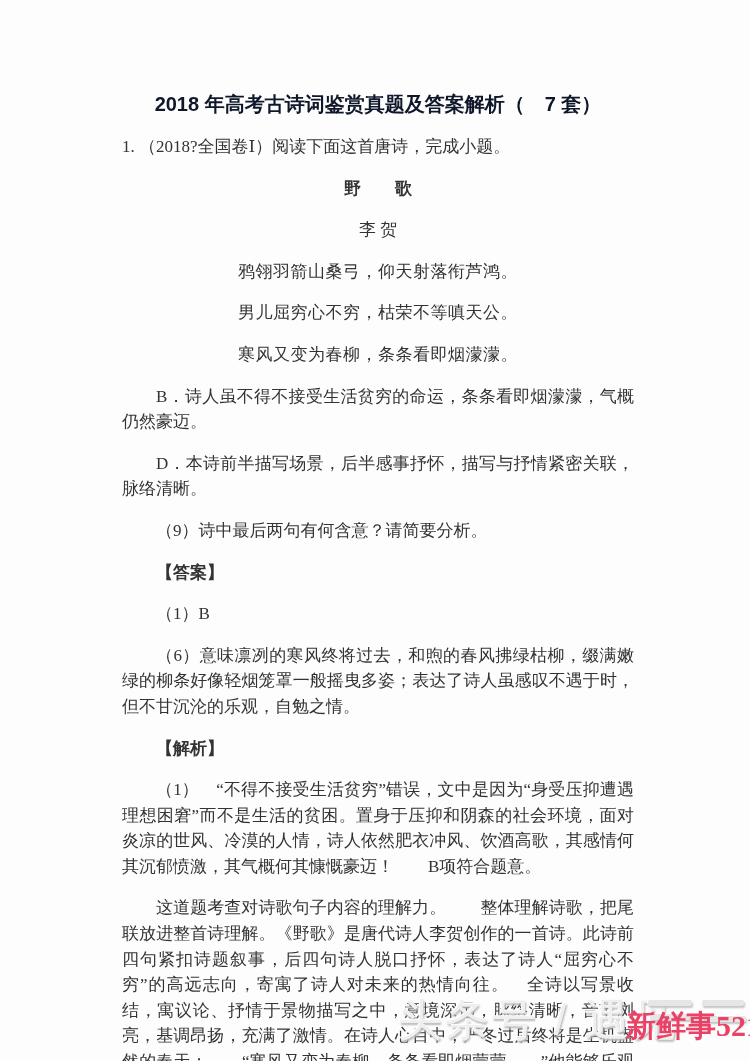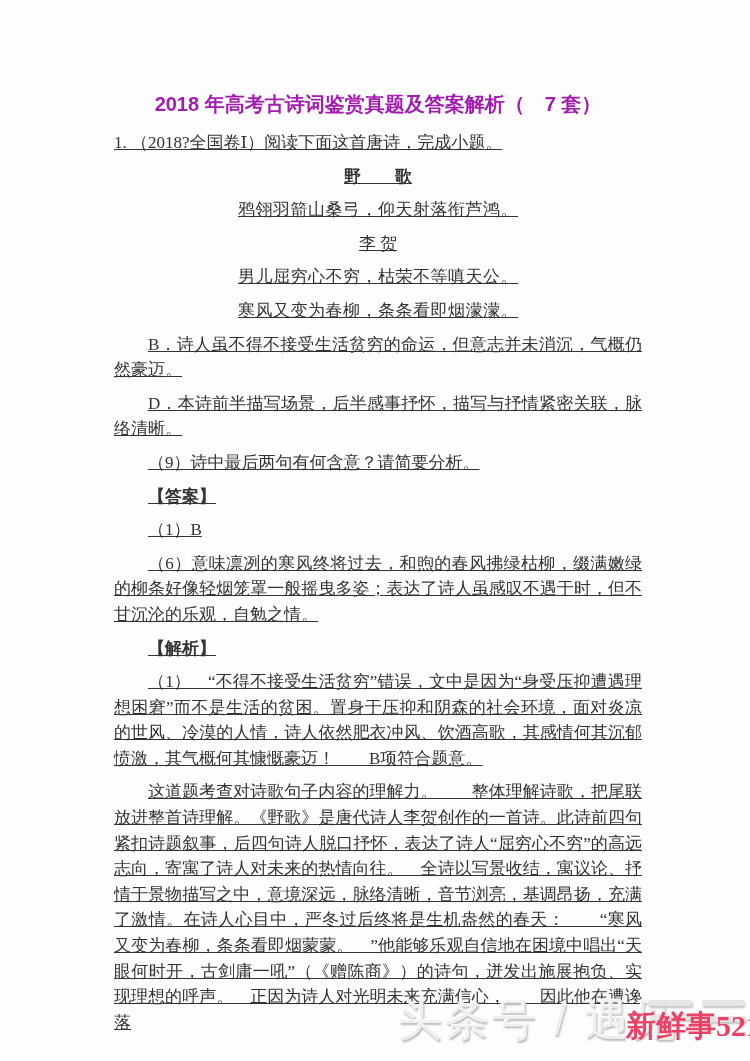--- a/index.html
+++ b/index.html
@@ -19,25 +19,25 @@
     line-height:25.6px;
     text-align:justify;
     text-justify:inter-ideograph;
   }
   .doc-title{
     font-family:"Liberation Sans","DejaVu Sans",sans-serif;
     font-weight:700;
     font-size:20px;
     line-height:28px;
     text-align:center;
-    color:#a21caf;
+    color:#0f172a;
     margin:0 0 12px 0;
     white-space:nowrap;
   }
-  p{margin:8px;text-decoration:underline;}
+  p{margin:16px;}
   .ind{text-indent:2em;}
   .center{text-align:center;text-indent:0;}
   .bold{font-weight:700;}
   .poem-line{letter-spacing:0.5px;}
   
   .wm-gray{
     position:absolute;
     left:398px;top:996px;
     font-size:44px;
     line-height:48px;
@@ -73,28 +73,28 @@
 <body>
 
 <div class="page">
   <div class="content">
 
     <h1 class="doc-title">2018 年高考古诗词鉴赏真题及答案解析（　7 套）</h1>
 
     <p>1. （2018?全国卷Ⅰ）阅读下面这首唐诗，完成小题。</p>
 
     <p class="center bold">野　　歌</p>
+    <p class="center">李 贺</p>
+
     <p class="center poem-line">鸦翎羽箭山桑弓，仰天射落衔芦鸿。</p>
-
-    <p class="center">李 贺</p>
     <p class="center poem-line">男儿屈穷心不穷，枯荣不等嗔天公。</p>
     <p class="center poem-line">寒风又变为春柳，条条看即烟濛濛。</p>
 
 
-    <p class="ind">B．诗人虽不得不接受生活贫穷的命运，但意志并未消沉，气概仍然豪迈。</p>
+    <p class="ind">B．诗人虽不得不接受生活贫穷的命运，条条看即烟濛濛，气概仍然豪迈。</p>
     <p class="ind">D．本诗前半描写场景，后半感事抒怀，描写与抒情紧密关联，脉络清晰。</p>
 
     <p class="ind">（9）诗中最后两句有何含意？请简要分析。</p>
 
     <p class="ind bold">【答案】</p>
     <p class="ind">（1）B</p>
     <p class="ind">（6）意味凛冽的寒风终将过去，和煦的春风拂绿枯柳，缀满嫩绿的柳条好像轻烟笼罩一般摇曳多姿；表达了诗人虽感叹不遇于时，但不甘沉沦的乐观，自勉之情。</p>
 
     <p class="ind bold">【解析】</p>
     <p class="ind">（1）　“不得不接受生活贫穷”错误，文中是因为“身受压抑遭遇理想困窘”而不是生活的贫困。置身于压抑和阴森的社会环境，面对炎凉的世风、冷漠的人情，诗人依然肥衣冲风、饮酒高歌，其感情何其沉郁愤激，其气概何其慷慨豪迈！　　B项符合题意。</p>

